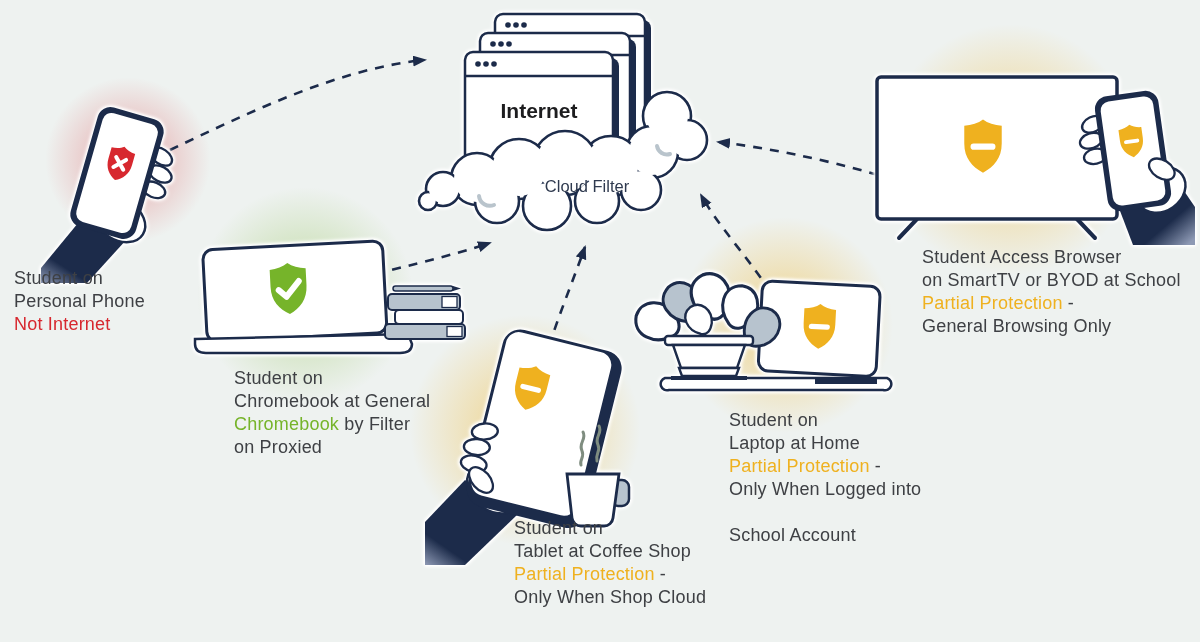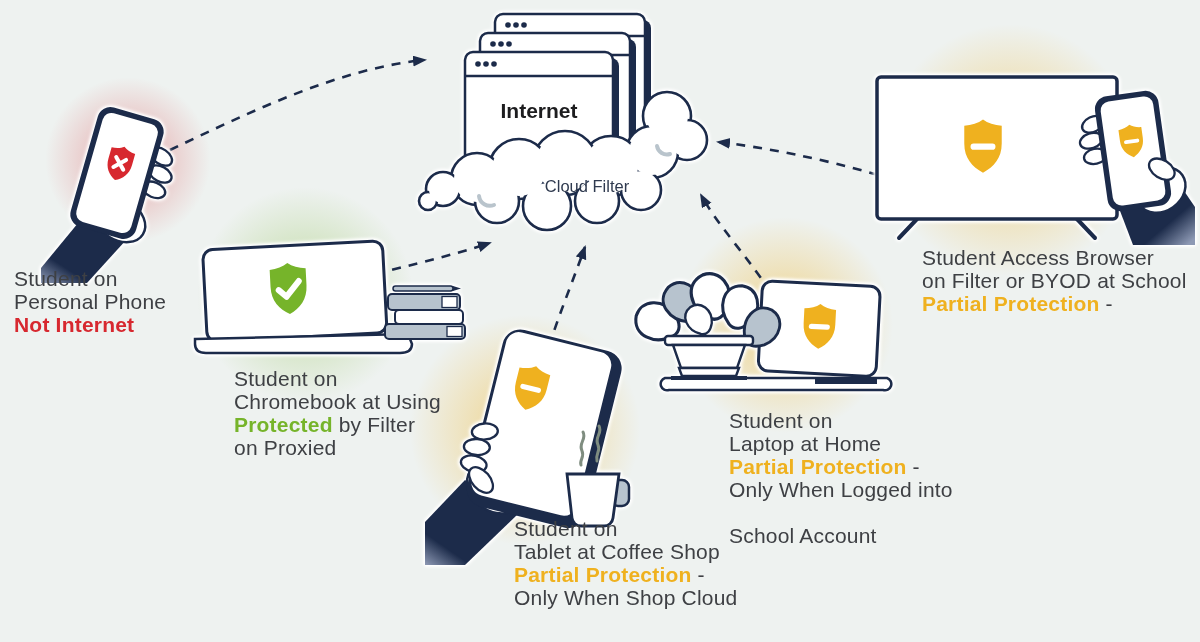--- a/index.html
+++ b/index.html
@@ -10,22 +10,22 @@
   html,body{margin:0;padding:0;}
   body{font-family:"Liberation Sans",sans-serif;background:#fff;}
   .stage{position:relative;width:1200px;height:642px;background:var(--background);overflow:hidden;}
   .glow{position:absolute;border-radius:50%;pointer-events:none;}
   .glow.red{background:radial-gradient(closest-side,rgba(215,40,47,.38),rgba(215,40,47,0) 72%);}
   .glow.green{background:radial-gradient(closest-side,rgba(118,180,42,.40),rgba(118,180,42,0) 72%);}
   .glow.gold{background:radial-gradient(closest-side,rgba(240,178,31,.50),rgba(240,178,31,0) 72%);}
   svg.device{position:absolute;overflow:visible;
     filter:drop-shadow(0 0 1.6px #fff) drop-shadow(0 0 1.6px #fff) drop-shadow(0 0 1.4px #fff);}
   svg.lines{position:absolute;left:0;top:0;}
-  .caption{position:absolute;font-size:21px;line-height:23px;color:var(--text);letter-spacing:.2px;}
-  .caption b{font-weight:700;}
+  .caption{position:absolute;font-size:18px;line-height:23px;color:var(--text);letter-spacing:.2px;}
+  .caption b{font-weight:400;}
   .st-red{color:var(--red);} .st-green{color:var(--green);} .st-gold{color:var(--gold);}
   .f-white{fill:#fff;} .f-navy{fill:var(--ink-navy);} .f-red{fill:var(--red);}
   .f-green{fill:var(--green);} .f-gold{fill:var(--gold);} .f-gray{fill:var(--accent-gray);}
   .s-navy{stroke:var(--ink-navy);}
   text{font-family:"Liberation Sans",sans-serif;}
 </style>
 </head>
 <body>
 
 <div class="stage">
@@ -239,22 +239,22 @@
   </svg>
 
   <div class="caption" style="left:14px;top:267px">
     <span>Student on</span><br>
     <span>Personal Phone</span><br>
     <b class="st-red">Not Internet</b>
   </div>
 
   <div class="caption" style="left:234px;top:367px">
     <span>Student on</span><br>
-    <span>Chromebook at Using</span><br>
-    <b class="st-green">Protected</b><span> by Filter</span><br>
+    <span>Chromebook at General</span><br>
+    <b class="st-green">Chromebook</b><span> by Filter</span><br>
     <span>on Proxied</span>
   </div>
 
   <div class="caption" style="left:514px;top:517px">
     <span>Student on</span><br>
     <span>Tablet at Coffee Shop</span><br>
     <b class="st-gold">Partial Protection</b><span> -</span><br>
     <span>Only When Shop Cloud</span><br>
   </div>
 
@@ -262,17 +262,18 @@
     <span>Student on</span><br>
     <span>Laptop at Home</span><br>
     <b class="st-gold">Partial Protection</b><span> -</span><br>
     <span>Only When Logged into</span><br>
     <br>
     <span>School Account</span>
   </div>
 
   <div class="caption" style="left:922px;top:246px">
     <span>Student Access Browser</span><br>
-    <span>on Filter or BYOD at School</span><br>
+    <span>on SmartTV or BYOD at School</span><br>
     <b class="st-gold">Partial Protection</b><span> -</span><br>
+    <span>General Browsing Only</span>
   </div>
 
 </div>
 
 </body></html>

